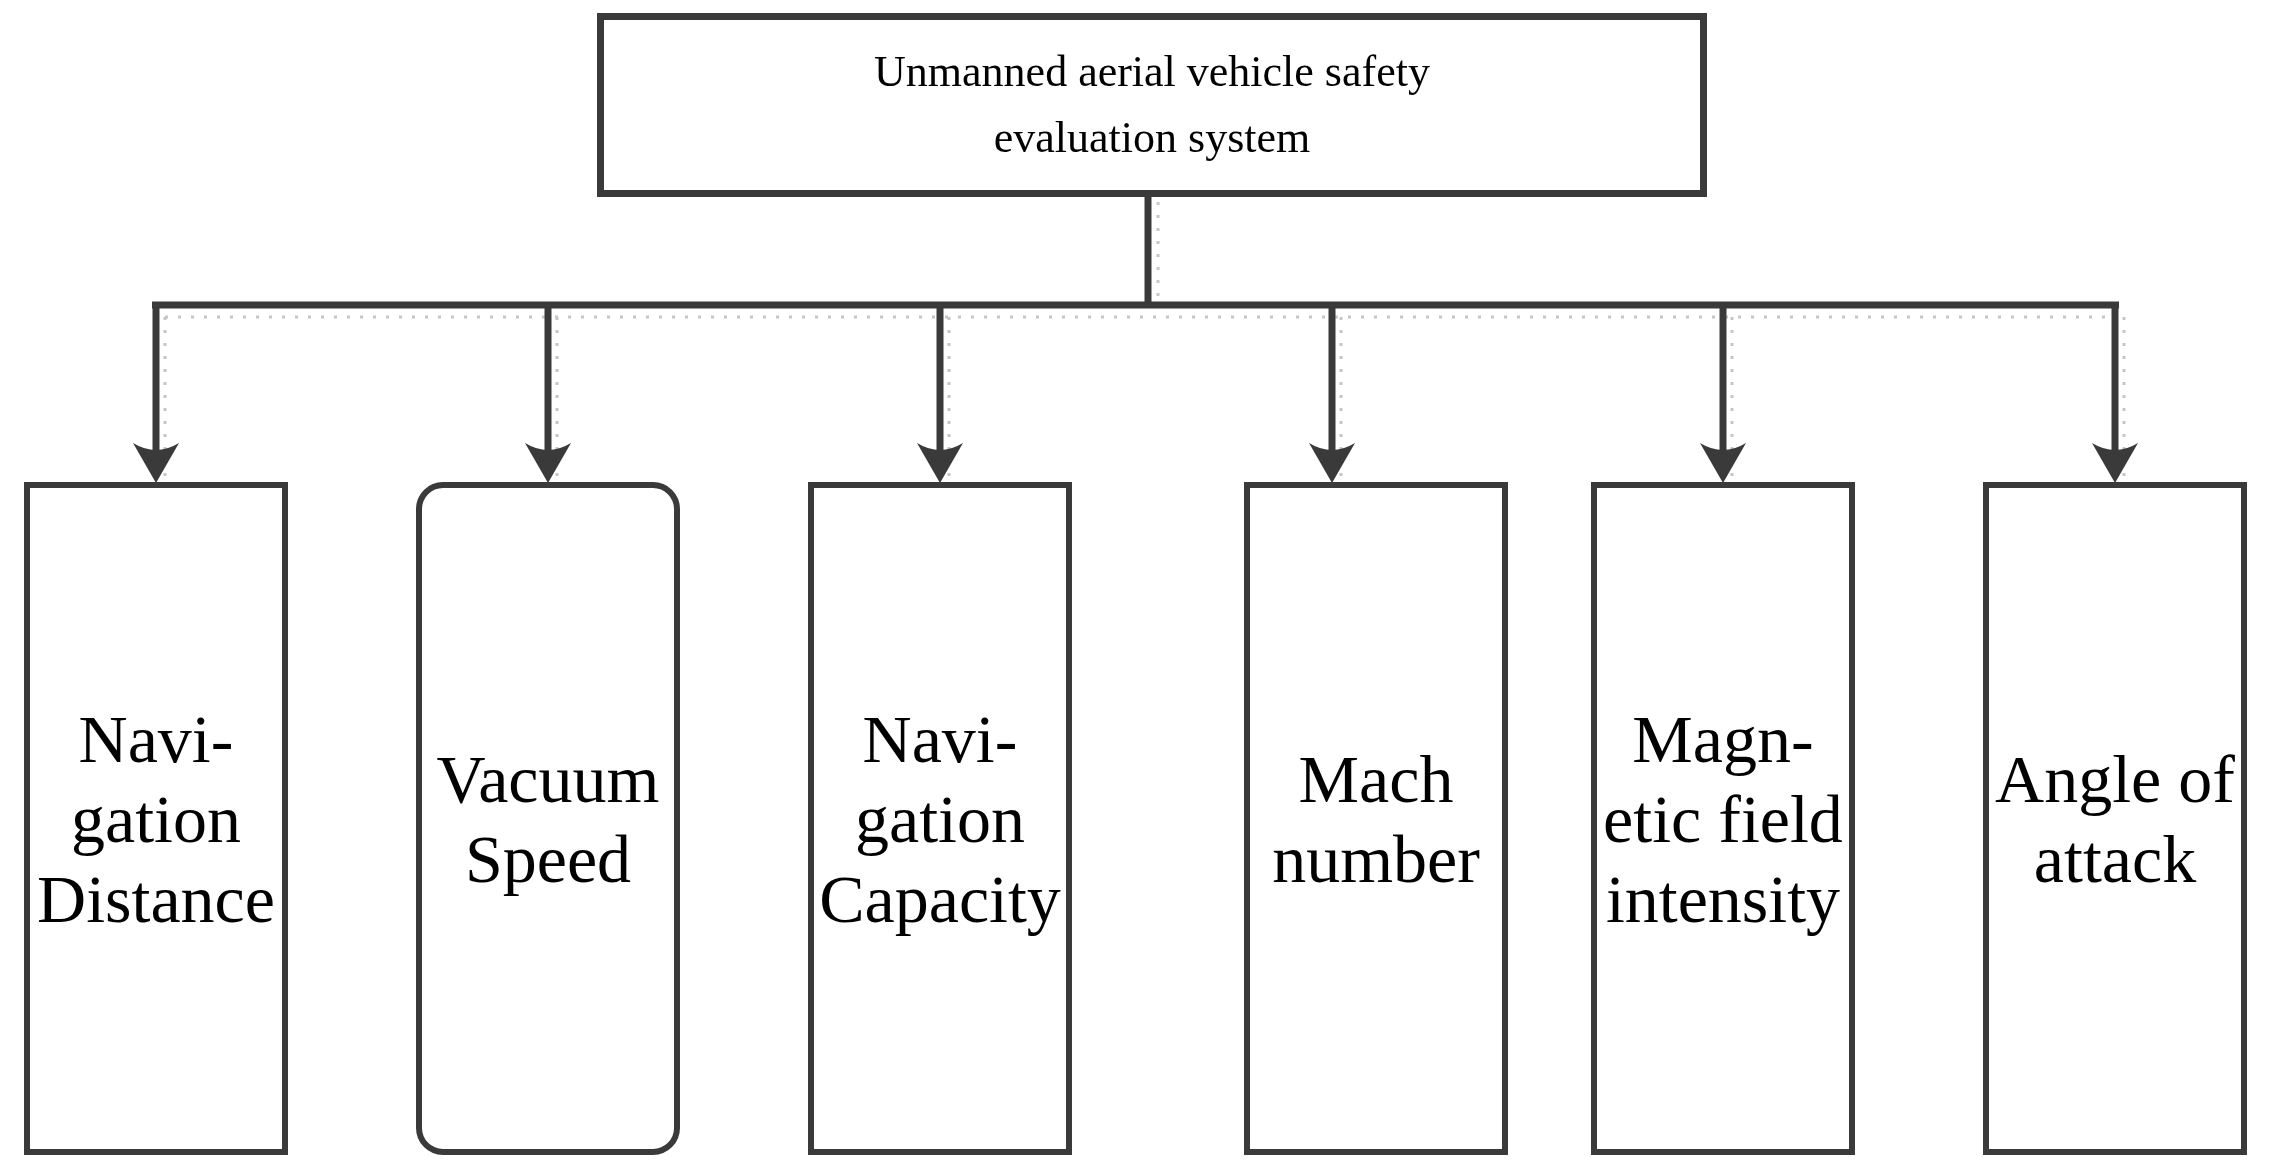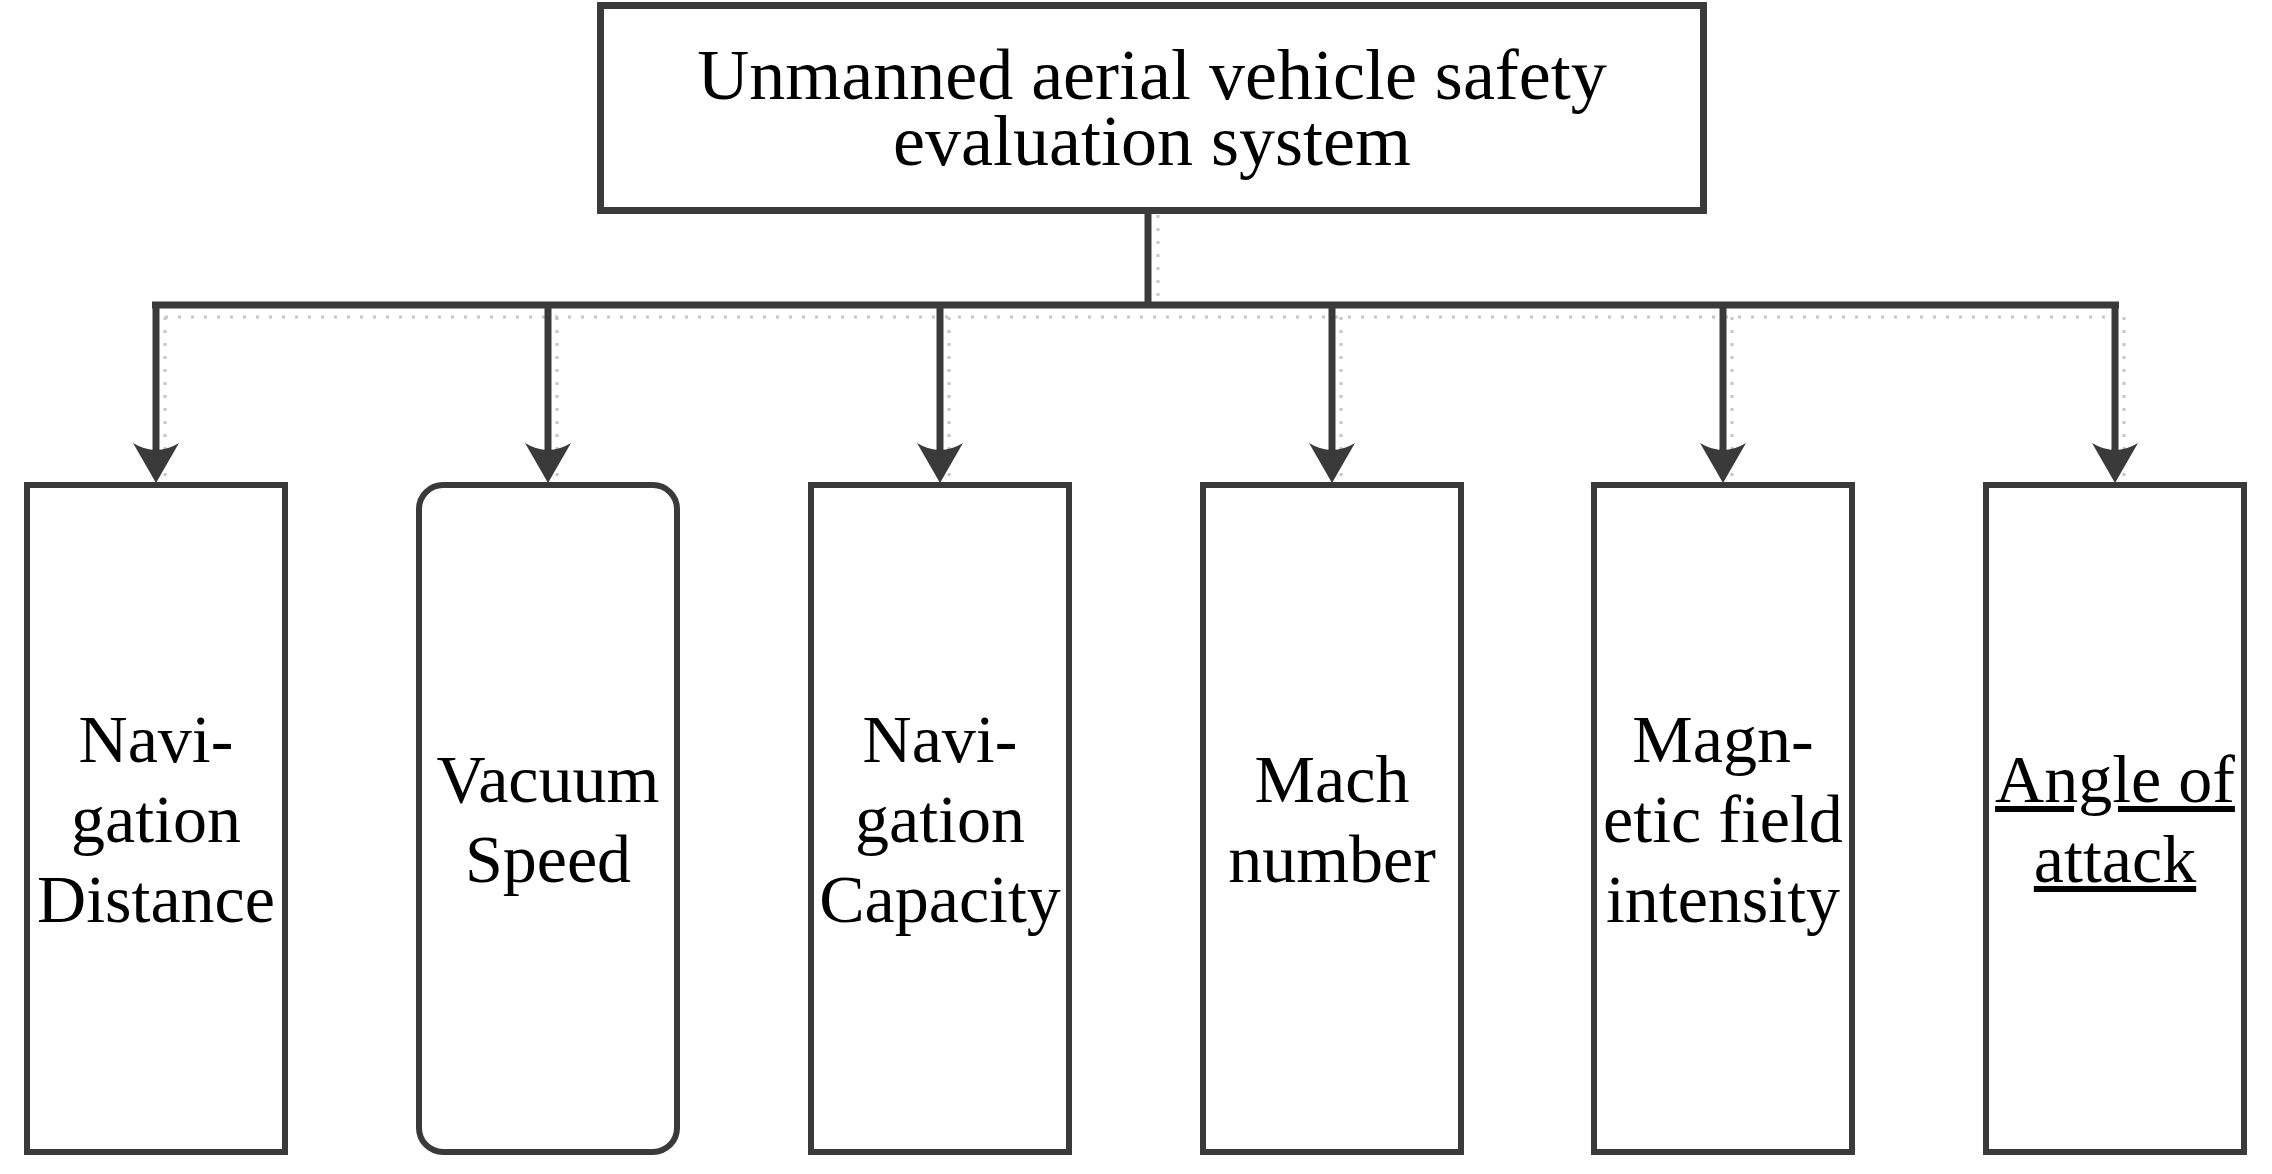--- a/index.html
+++ b/index.html
@@ -26,40 +26,40 @@
     justify-content: center;
     text-align: center;
   }
   .node .label {
     white-space: pre-line;
     display: block;
     width: 100%;
   }
   #root-node {
     left: 597px;
-    top: 2px;
+    top: 13px;
     width: 1110px;
-    height: 212px;
+    height: 184px;
     border-width: 7px;
-    font-size: 72px;
+    font-size: 44px;
     line-height: 66px;
   }
   .child-node {
     top: 482px;
     width: 264px;
     height: 673px;
     font-size: 68px;
     line-height: 80px;
   }
   #node-0 { left: 24px; }
   #node-1 { left: 416px; border-radius: 27px; }
   #node-2 { left: 808px; }
-  #node-3 { left: 1200px; }
+  #node-3 { left: 1244px; }
   #node-4 { left: 1591px; }
-  #node-5 { left: 1983px; text-decoration: underline; }
+  #node-5 { left: 1983px; }
   #connector-svg {
     position: absolute;
     left: 0;
     top: 0;
     width: 2272px;
     height: 1174px;
     pointer-events: none;
   }
 </style>
 </head>

